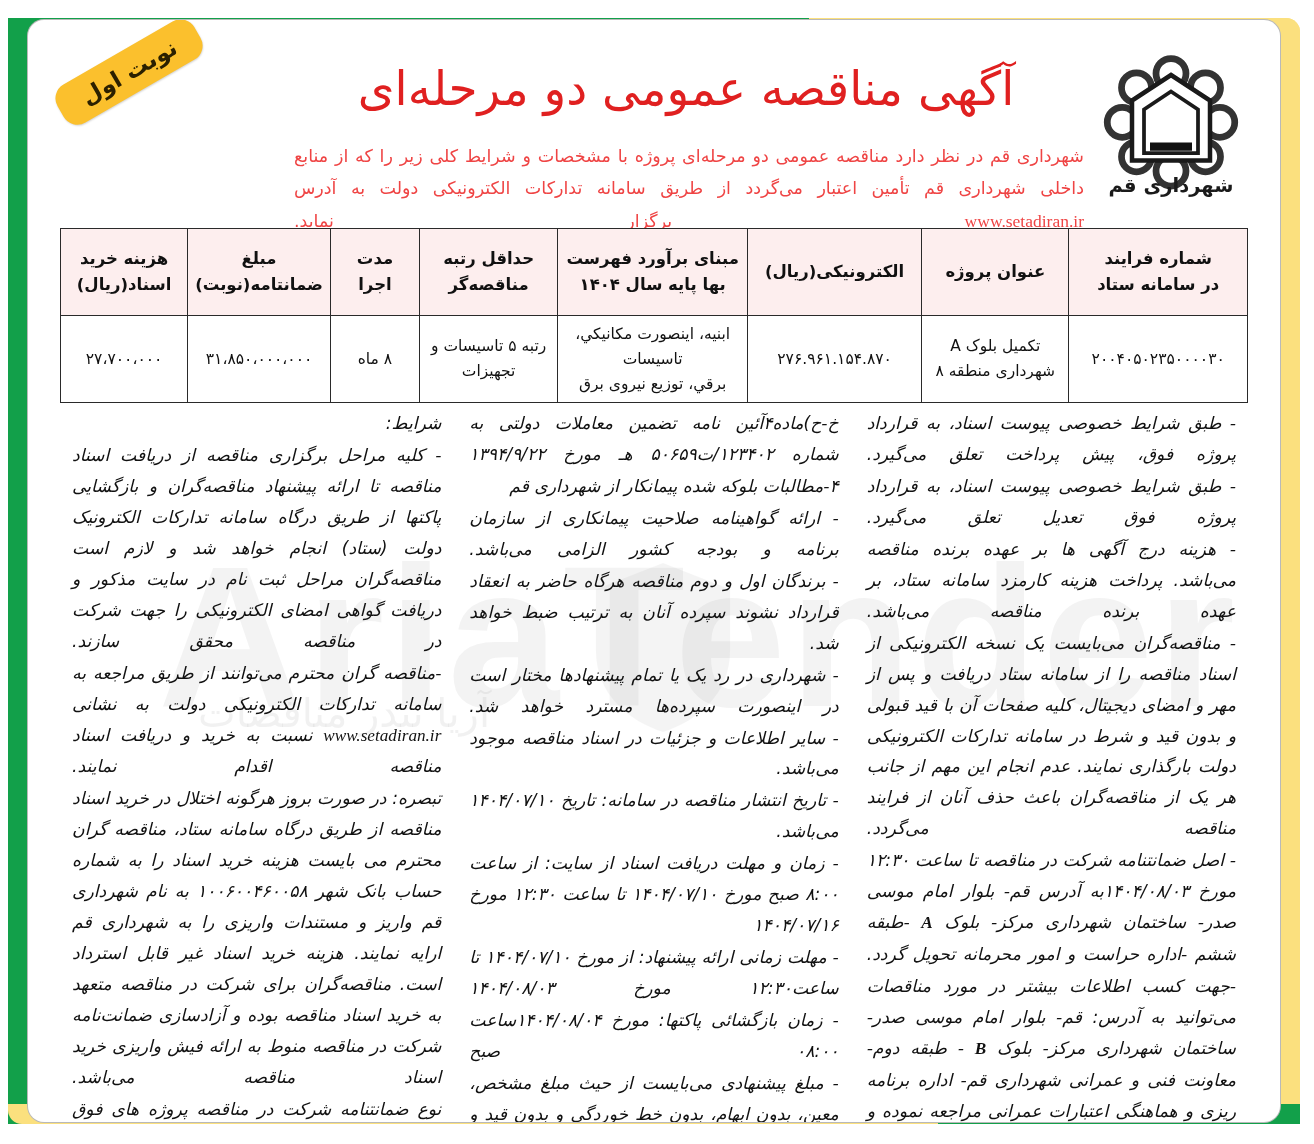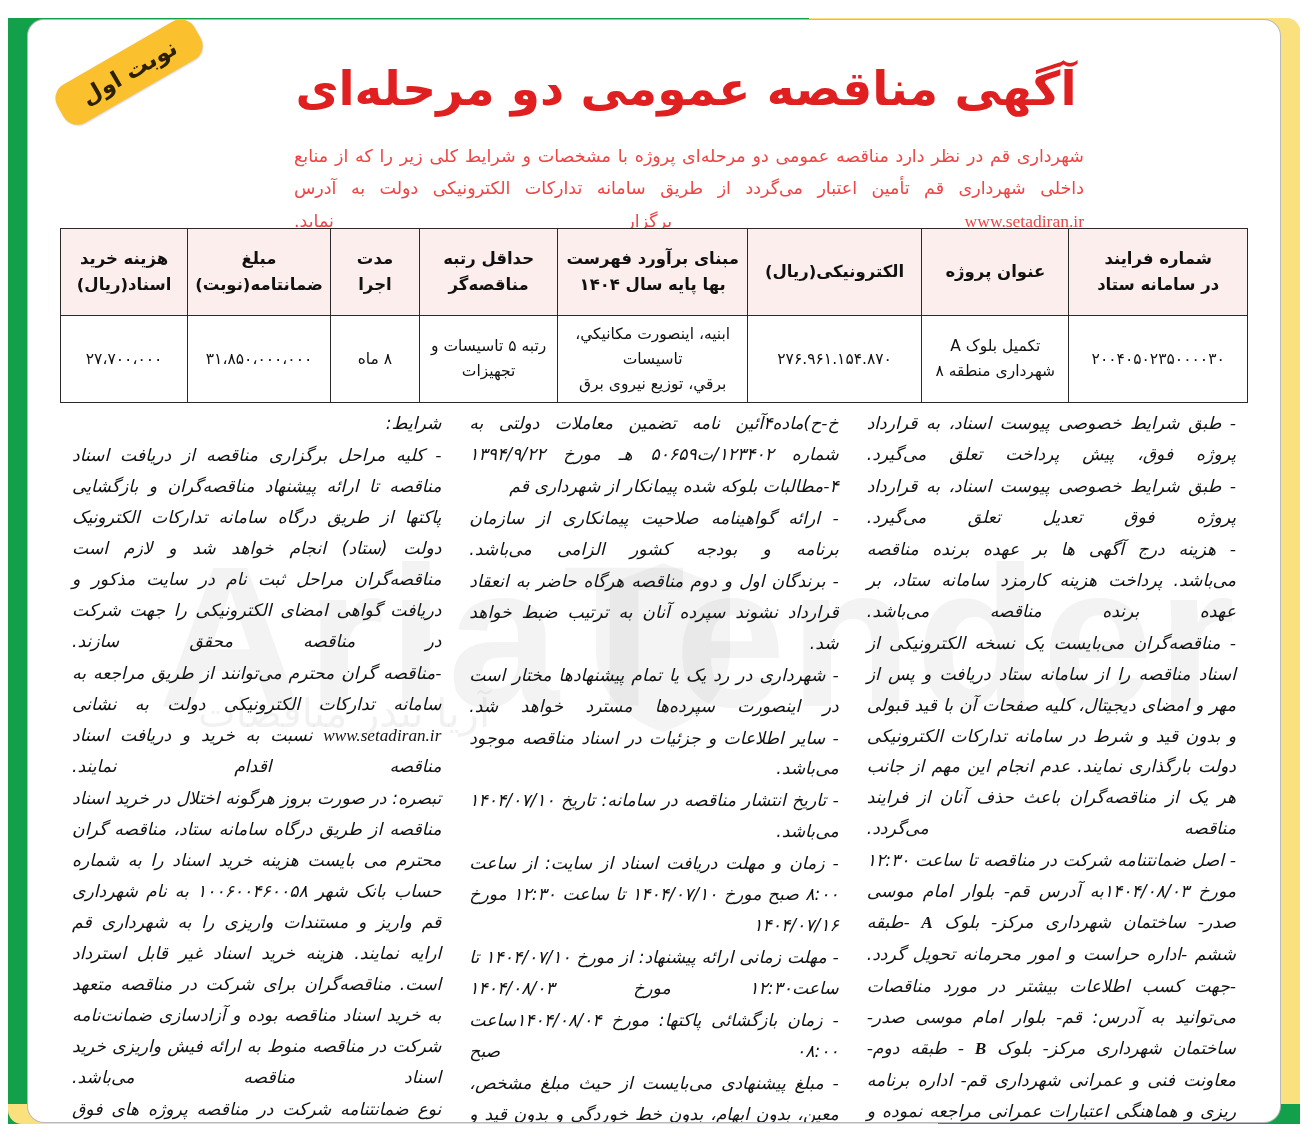--- a/index.html
+++ b/index.html
@@ -69,21 +69,21 @@
     width:150px;height:150px;
   }
   .logo svg{width:150px;height:150px;display:block;}
 
   .title{
     position:absolute;
     right:196px;left:260px;top:42px;
     text-align:center;
     color:#e02020;
     font-size:47px;
-    font-weight:bold;
+    font-weight:normal;
     line-height:1.15;
     white-space:nowrap;
   }
 
   .intro{
     position:absolute;
     right:196px;left:266px;top:120px;
     text-align:justify;
     text-align-last:justify;
     color:#ef4444;
@@ -209,20 +209,38 @@
       <div class="wm-sub">آریا تندر  مناقصات</div>
       <svg class="wm-shield" viewBox="0 0 100 120">
         <path d="M50 2 L96 20 V62 C96 92 74 110 50 118 C26 110 4 92 4 62 V20 Z" fill="#777"></path>
       </svg>
     </div>
 
     <div class="content-layer">
 
       <div class="header">
 
+        <div class="logo">
+          <svg viewBox="0 0 200 200">
+            <g fill="none" stroke="#333" stroke-width="9">
+              <circle cx="100" cy="34" r="20"></circle>
+              <circle cx="146" cy="53" r="20"></circle>
+              <circle cx="165" cy="99" r="20"></circle>
+              <circle cx="146" cy="145" r="20"></circle>
+              <circle cx="100" cy="164" r="20"></circle>
+              <circle cx="54" cy="145" r="20"></circle>
+              <circle cx="35" cy="99" r="20"></circle>
+              <circle cx="54" cy="53" r="20"></circle>
+            </g>
+            <path d="M100 36 L152 70 V150 H48 V70 Z" fill="#ffffff" stroke="#1a1a1a" stroke-width="6"></path>
+            <path d="M100 58 L136 82 V140 H64 V82 Z" fill="#ffffff" stroke="#1a1a1a" stroke-width="5"></path>
+            <rect x="72" y="126" width="56" height="11" fill="#111"></rect>
+            <text x="100" y="192" text-anchor="middle" font-size="26" font-weight="bold" fill="#1a1a1a" font-family="DejaVu Sans, sans-serif">شهرداری قم</text>
+          </svg>
+        </div>
 
         <div class="title">آگهی مناقصه عمومی دو مرحله‌ای</div>
 
         <div class="intro">
           <span>شهرداری قم در نظر دارد مناقصه عمومی دو مرحله‌ای پروژه با مشخصات و شرایط کلی  زیر را که از منابع داخلی شهرداری قم تأمین اعتبار</span>
           <span>می‌گردد از طریق سامانه تدارکات الکترونیکی دولت به آدرس</span>
           <span class="ltr">www.setadiran.ir</span>
           <span>برگزار نماید.</span>
         </div>
 

